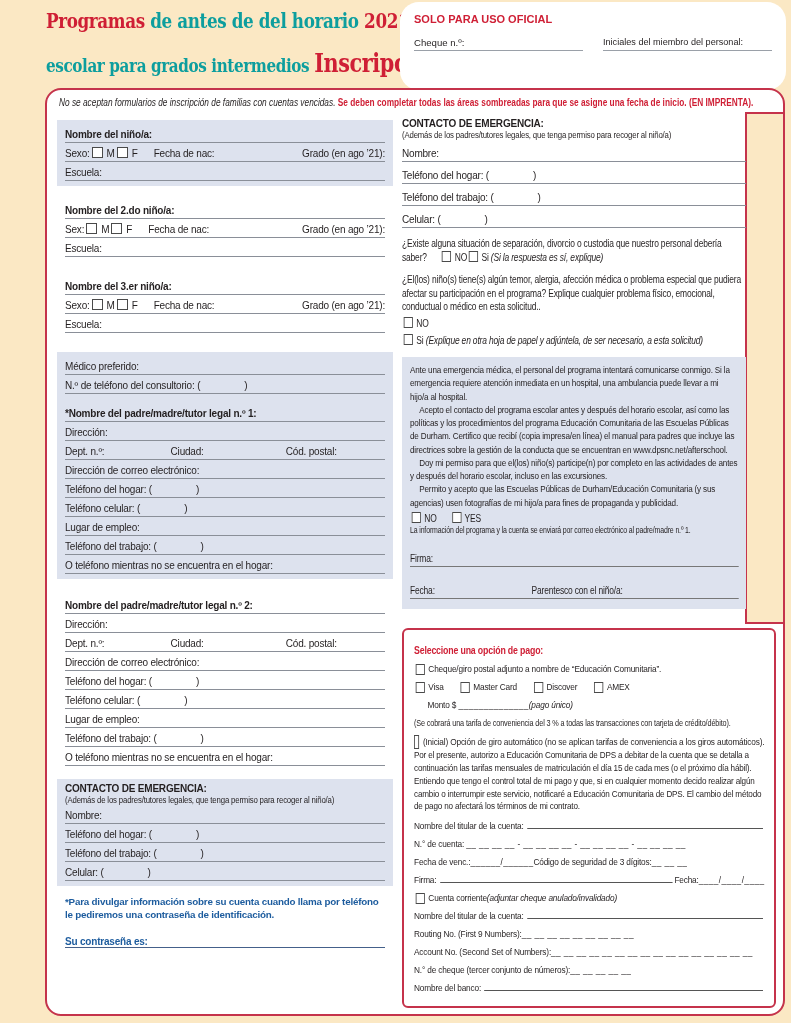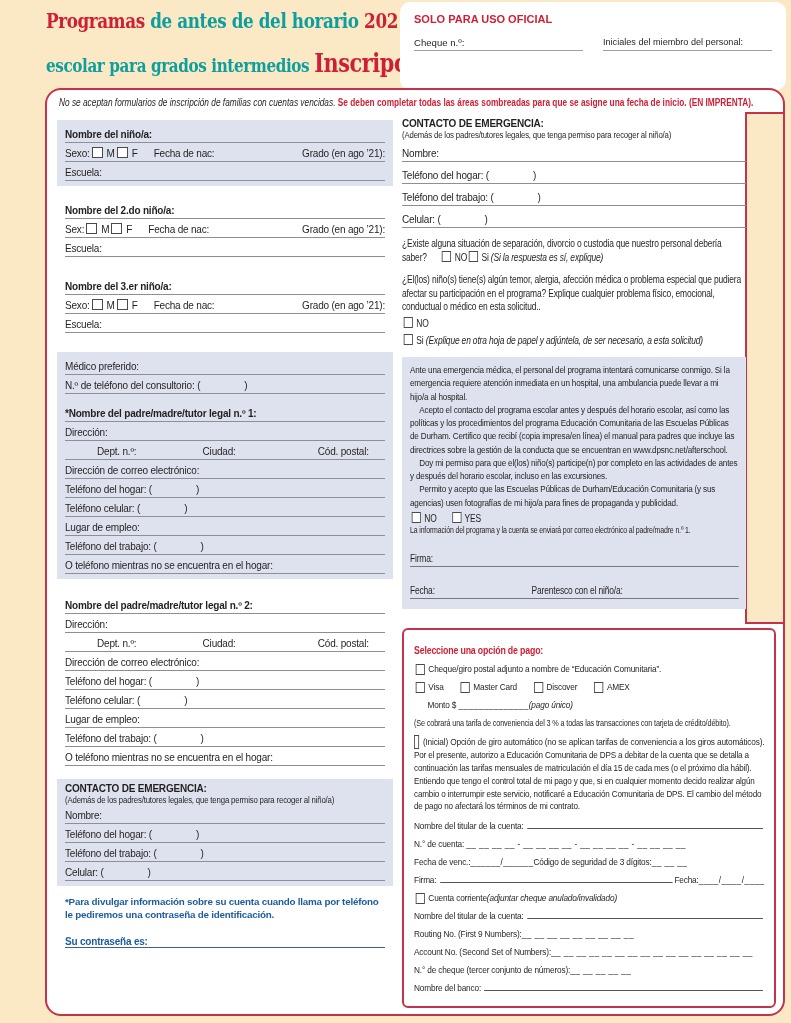--- a/index.html
+++ b/index.html
@@ -12,21 +12,21 @@
   .it{font-style:italic;}
 
   
   .title{position:absolute;left:46px;top:8px;font-family:"DejaVu Serif",serif;font-weight:bold;}
   .title .l{white-space:nowrap;transform:scaleX(0.8);transform-origin:0 0;letter-spacing:-0.5px;}
   .l1{font-size:21px;}
   .l2{font-size:19px;margin-top:15px;}
   .l2 .big{font-size:26px;}
 
   
-  .official{position:absolute;left:400px;top:2px;width:386px;height:88px;background:#fff;border-radius:10px;padding:8px 14px;box-sizing:border-box;}
+  .official{position:absolute;left:400px;top:2px;width:386px;height:88px;background:#fff;border-radius:19px;padding:8px 14px;box-sizing:border-box;}
   .official h2{font-size:11px;color:#cf1f35;margin:3px 0 8px;letter-spacing:0;}
   .orow{display:flex;gap:20px;margin-top:12px;font-size:9.6px;}
   .ocell{flex:1;border-bottom:1px solid #9aa0a8;padding-bottom:2px;white-space:nowrap;}
   .ocell.small{font-size:9.1px;}
 
   
   .mainbox{position:absolute;left:45px;top:88px;width:740px;height:928px;background:#fff;border:2px solid #c5334b;border-radius:16px;box-sizing:border-box;}
   .creamstrip{position:absolute;left:698px;top:22px;width:38px;height:512px;background:#fbe8c4;border:2px solid #c5334b;border-right:none;box-sizing:border-box;}
 
   .banner{position:absolute;left:12px;top:7px;width:720px;font-size:10.2px;white-space:nowrap;transform:scaleX(0.815);transform-origin:0 0;}
@@ -37,21 +37,21 @@
 
   .sec{padding:4px 8px 5px;box-sizing:border-box;}
   .shade{background:#dde2ee;}
   .frow{display:flex;align-items:flex-end;height:19px;border-bottom:1px solid #8a8f98;padding-bottom:2px;box-sizing:border-box;}
   .rightcol .emerg .frow{height:22px;}
   .hrow{font-weight:bold;}
   .sb{justify-content:space-between;}
   .inlinecb{display:inline-block;width:9px;height:9px;border:1px solid #4a4a4a;background:#fff;margin:0 4px -1px 2px;}
   .gap-paren{display:inline-block;width:44px;}
   .gap-sm{display:inline-block;width:16px;}
-  .seg1{flex:0 0 33%;margin-left:32px;} .seg2{flex:0 0 36%;} .seg3{flex:1;}
+  .seg1{flex:0 0 33%;} .seg2{flex:0 0 36%;} .seg3{flex:1;}
   .mt10{margin-top:10px;} .mt14{margin-top:14px;} .mt8{margin-top:8px;} .mt12{margin-top:12px;}
 
   .resp-line{margin:7px 0 6px 8px;font-weight:bold;font-size:10.3px;letter-spacing:0.6px;}
 
   .pw{margin:10px 8px 0;color:#1d5c9e;font-weight:bold;font-size:9.8px;line-height:1.32;}
   .pwrow{display:flex;align-items:flex-end;height:19px;border-bottom:1px solid #44608a;margin:6px 8px 0;color:#1d5c9e;font-weight:bold;}
 
   .sub-cond{display:inline-block;white-space:nowrap;transform:scaleX(0.82);transform-origin:0 60%;font-size:9.5px;}
   .sx88{display:inline-block;white-space:nowrap;transform:scaleX(0.88);transform-origin:0 60%;}
   .cond{width:118.5%;transform:scaleX(0.845);transform-origin:0 0;}

